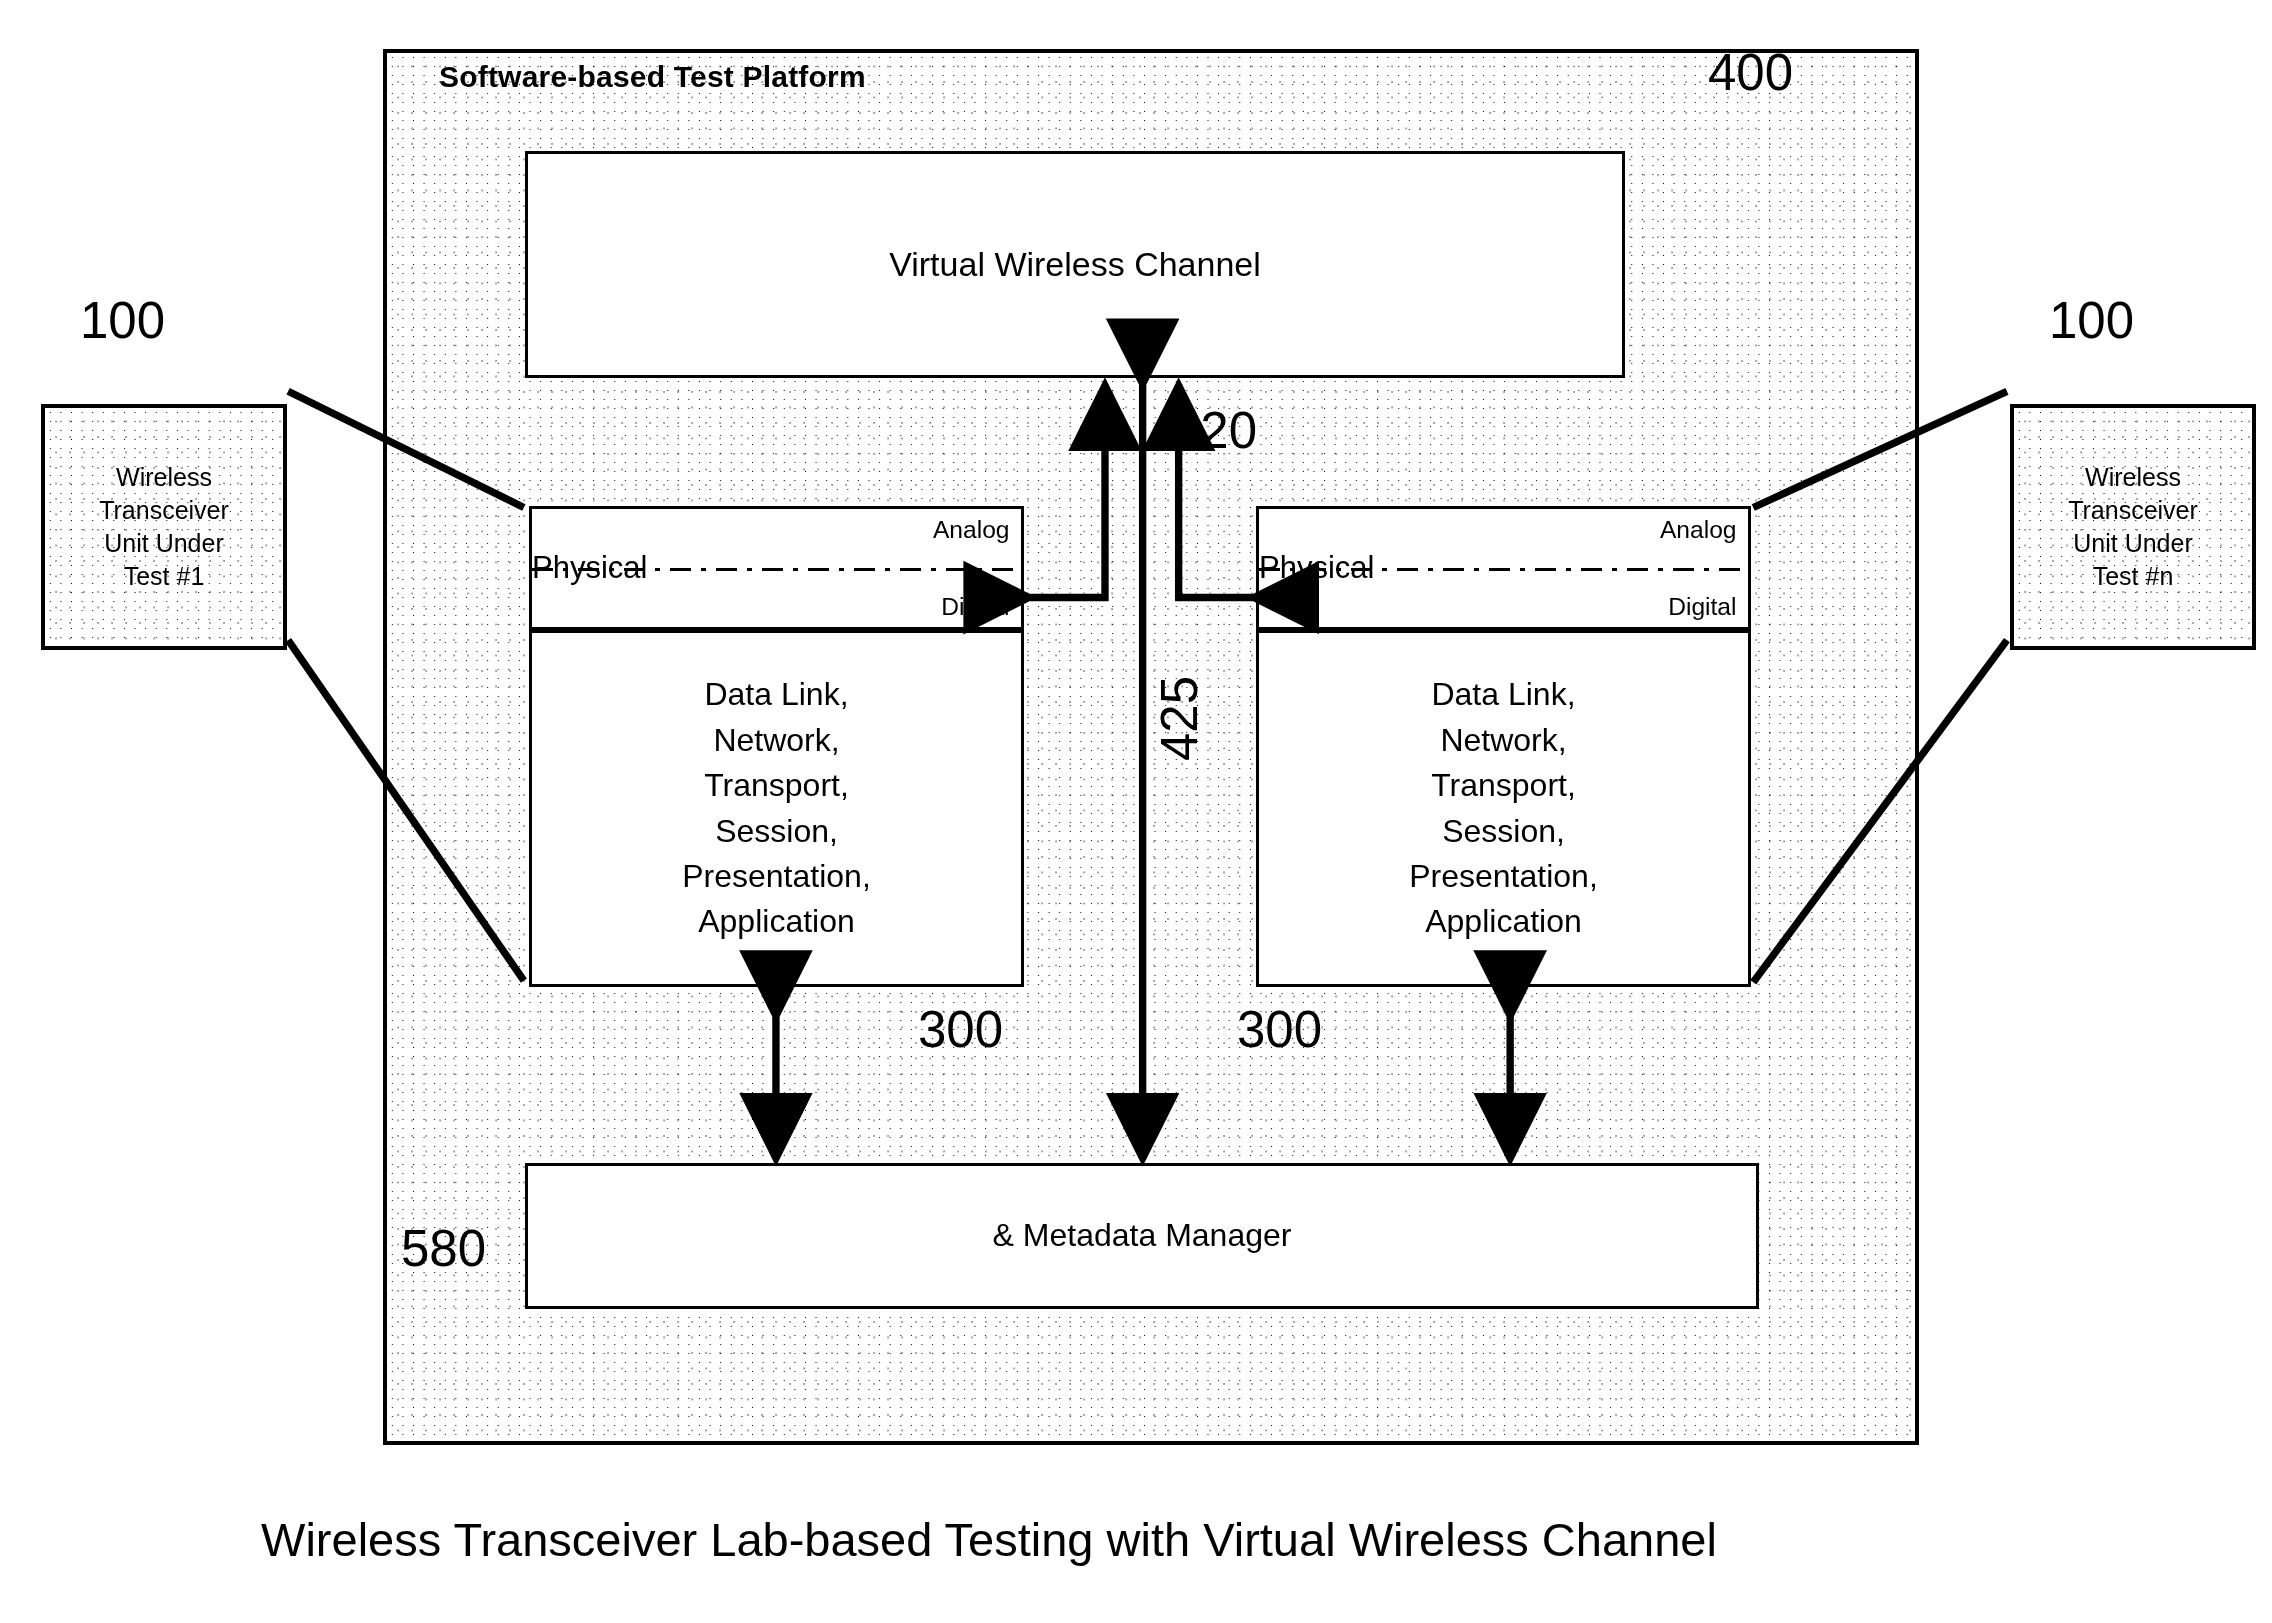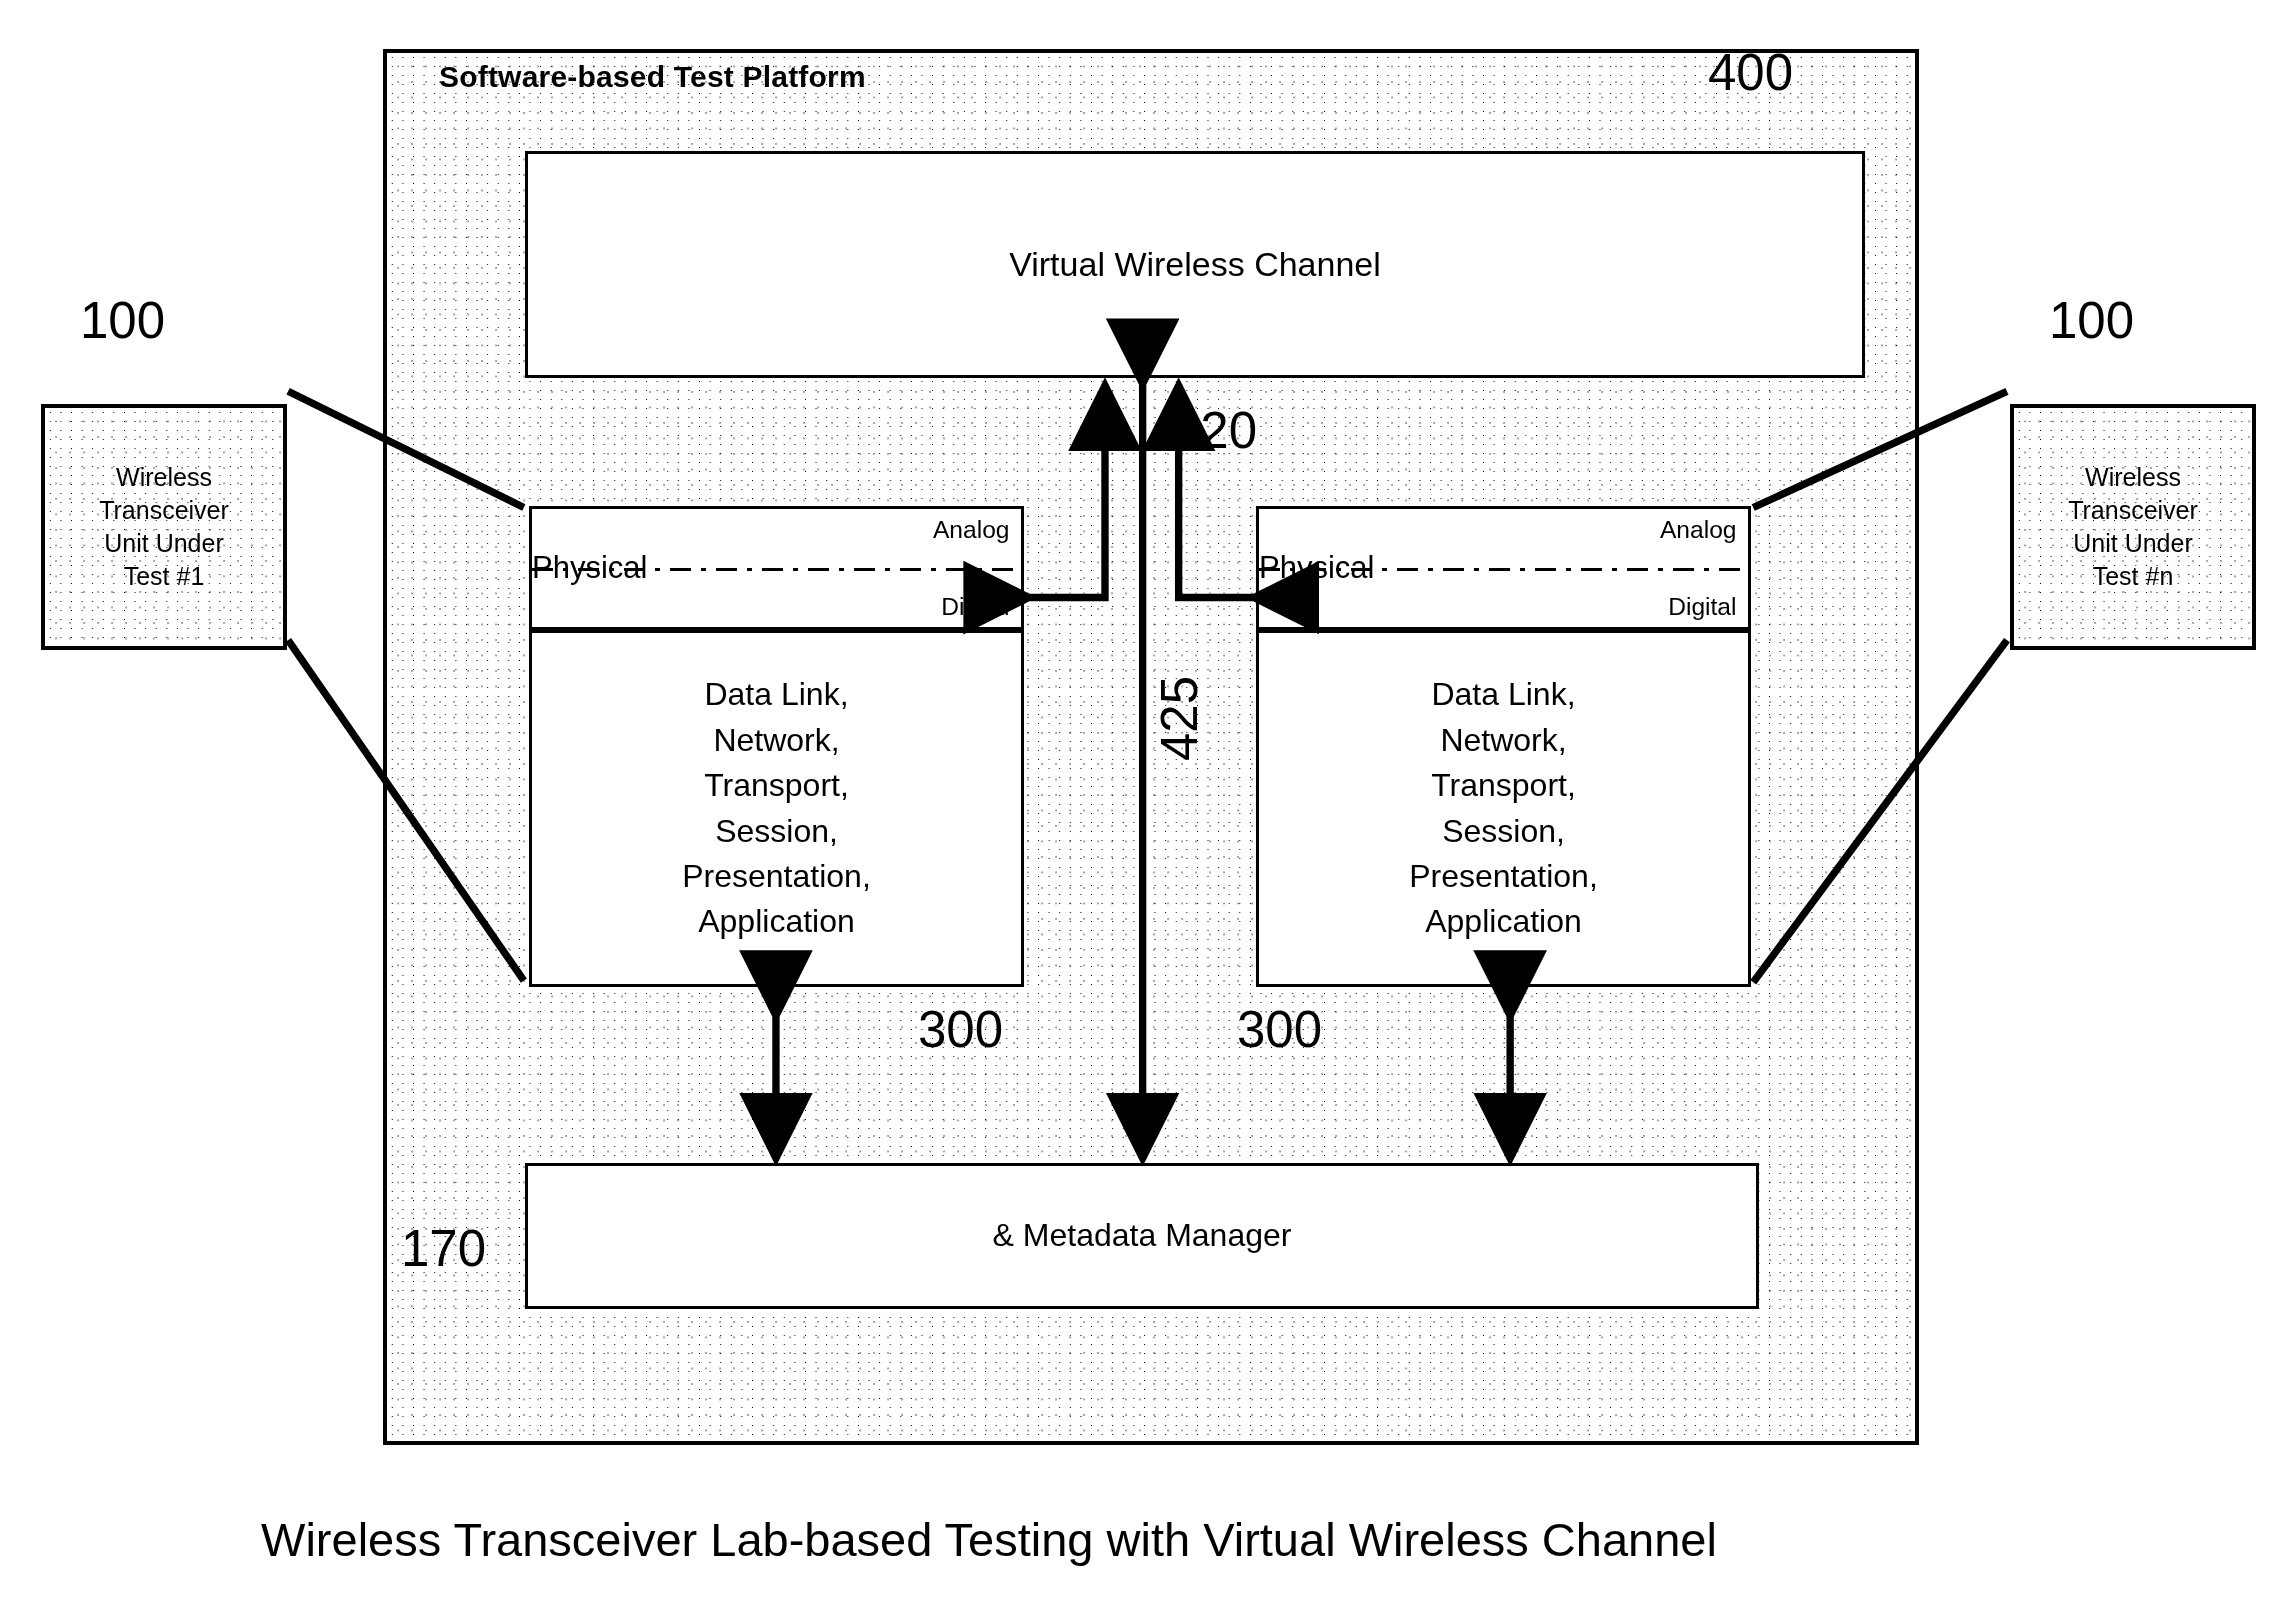--- a/index.html
+++ b/index.html
@@ -31,21 +31,21 @@
     letter-spacing:0.2px; white-space:nowrap;
   }
   #platform-ref{
     left:1708px; top:43px; font-size:51px; font-weight:400;
   }
 
   
   .wbox{background:#fff;border:3.3px solid #000;box-sizing:border-box;}
 
   #vwc{
-    left:525px; top:151px; width:1340px; height:227px;
+    left:525px; top:151px; width:1100px; height:227px;
     display:flex;flex-direction:column;align-items:center;justify-content:center;
   }
   #vwc .l1{font-size:34px;line-height:1.28;}
   #vwc .l2{font-size:34px;line-height:1.28;}
 
   
   .phy{width:495px;height:124px;}
   #phy-left{left:529px; top:506px;}
   #phy-right{left:1256px; top:506px;}
   .phy-inner{position:relative;width:100%;height:100%;}
@@ -162,21 +162,21 @@
 
 <div class="abs uut stipple" id="uut-right">
   <div class="uut-text">Wireless<br>Transceiver<br>Unit Under<br>Test #n</div>
 </div>
 <div class="abs uut-ref" id="uut-right-ref">100</div>
 
 <div class="abs ref" id="ref-420">420</div>
 <div class="abs ref" id="ref-425">425</div>
 <div class="abs ref" id="ref-300-left">300</div>
 <div class="abs ref" id="ref-300-right">300</div>
-<div class="abs ref" id="ref-410">170</div>
+<div class="abs ref" id="ref-410">580</div>
 
 <div class="abs" id="caption">Wireless Transceiver Lab-based Testing with Virtual Wireless Channel</div>
 
 <svg id="lines" viewBox="0 0 2777 1984">
   <defs>
     <marker id="ah" markerWidth="12" markerHeight="12" refX="9" refY="5" orient="auto" markerUnits="strokeWidth">
       <path d="M0,0 L10,5 L0,10 z" fill="#000"></path>
     </marker>
   </defs>
 

